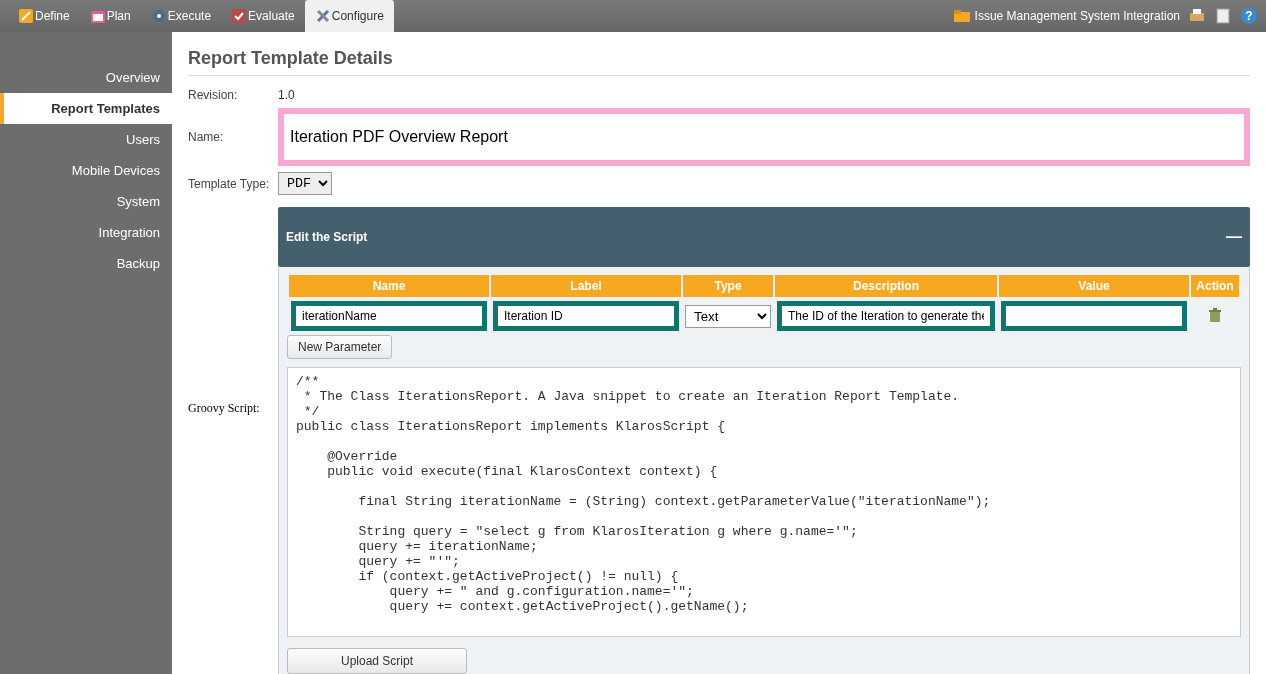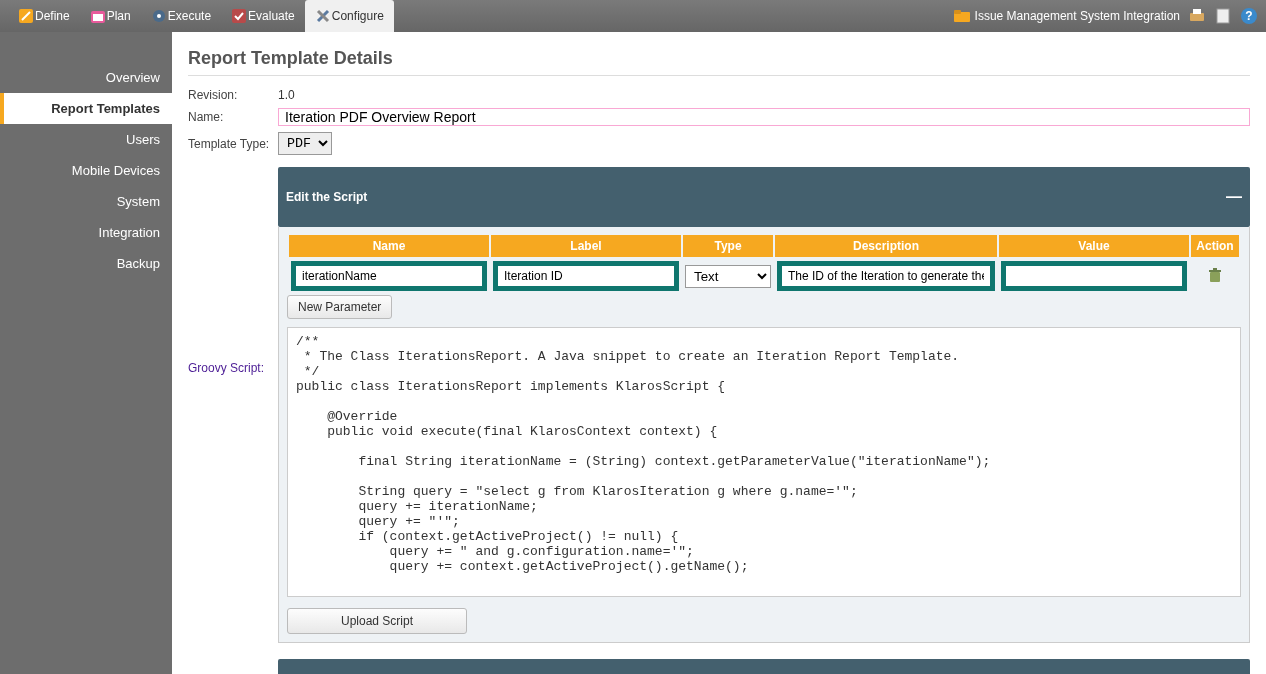--- a/index.html
+++ b/index.html
@@ -18,21 +18,21 @@
 .sidebar { width: 172px; background: #6d6d6d; color: #fff; padding-top: 30px; }
 .sidebar .item { text-align: right; padding: 8px 12px; cursor: pointer; font-size: 13px; }
 .sidebar .item.active { background: #fff; color: #333; font-weight: bold; border-left: 4px solid #f6a820; }
 
 .content { flex: 1; padding: 16px 16px 8px 16px; overflow: auto; }
 .page-title { font-size: 18px; font-weight: bold; color: #555; border-bottom: 1px solid #ddd; padding-bottom: 6px; margin-bottom: 12px; }
 
 .form-row { display: flex; align-items: center; margin-bottom: 6px; }
 .form-row .label { width: 90px; color: #444; }
 .form-row .val-text { color: #333; }
-.form-row input[type=text].wide { flex: 1; padding: 0 6px; border: 1px solid #f9a8d4; background: #fff; font-size: 14px; }
+.form-row input[type=text].wide { flex: 1; padding: 14px 6px; border: 6px solid #f9a8d4; background: #fff; font-size: 16px; }
 .form-row select { padding: 2px 4px; border: 1px solid #999; background: #eee; font-family: Liberation Mono, monospace; }
 
 .panel { margin-top: 6px; }
 .panel-header { background: #44606e; color: #fff; padding: 23px 8px; font-weight: bold; display: flex; justify-content: space-between; align-items: center; border-radius: 2px; }
 .panel-header .toggle { font-size: 16px; cursor: pointer; font-weight: bold; line-height: 10px; }
 .panel-body { background: #eef2f5; border: 1px solid #ccc; border-top: none; padding: 8px; }
 
 .param-table { width: 100%; border-collapse: separate; border-spacing: 2px 0; }
 .param-table th { background: #f6a820; color: #fff; font-weight: bold; text-align: center; padding: 4px; font-size: 12px; }
 .param-table td { padding: 4px 2px; }
@@ -45,21 +45,21 @@
 .btn-small { padding: 4px 10px; }
 .btn-wide { width: 180px; text-align: center; display: inline-block; }
 
 .new-param-row { margin-top: 0; }
 
 .script-area { width: 100%; height: 270px; background: #fff; border: 1px solid #ccc; font-family: "Courier New", monospace; font-size: 13px; padding: 6px 8px; white-space: pre; overflow: auto; color: #333; margin-top: 8px; resize: none; }
 
 .upload-row { margin-top: 8px; }
 
 .script-section { display:flex; align-items:flex-start; gap:0; }
-.script-label-col { width:90px; padding-top:200px; color:#4c1d95; }
+.script-label-col { width:90px; padding-top:200px; color:#000000;font-family:Liberation Serif, serif; }
 .script-content-col { flex:1; }
 
 .template-row { display:flex; align-items:center; margin-top:16px; }
 .template-label-col { width:90px; color:#444; }
 .template-panel { flex:1; }
 
 svg { display:block; }
 </style>
 </head>
 <body>

